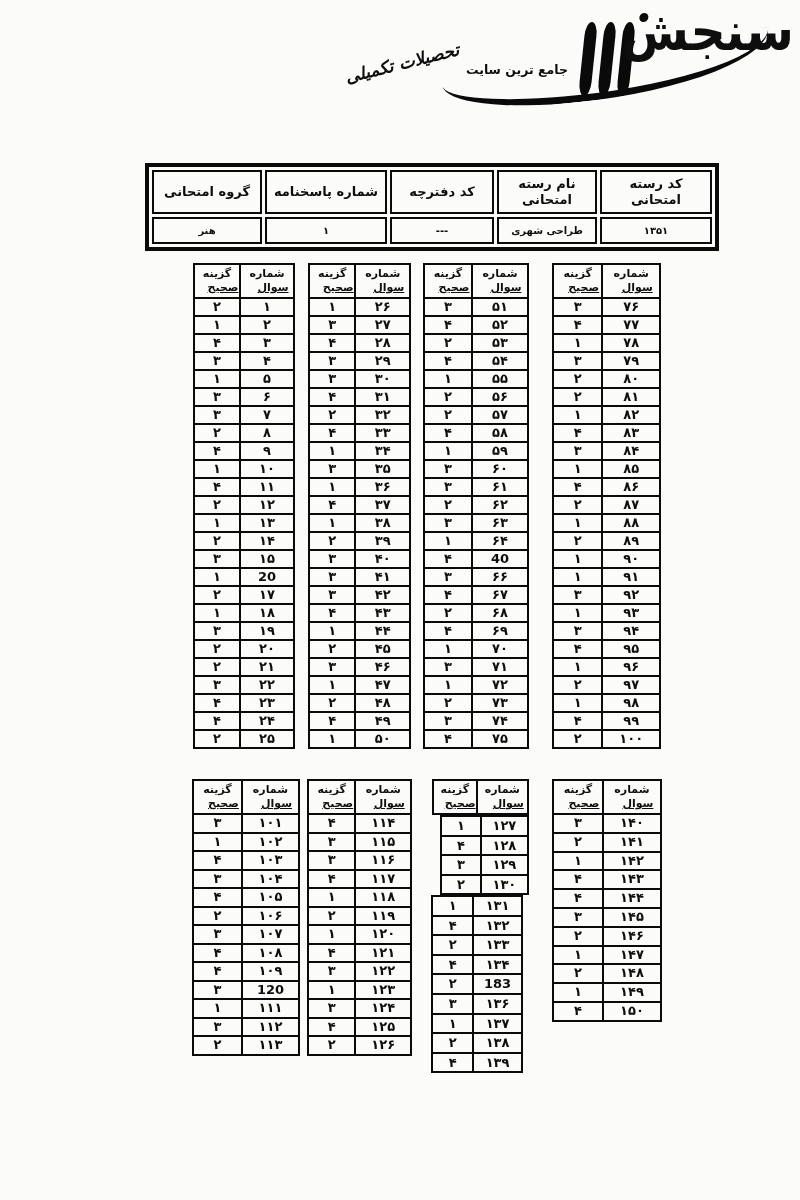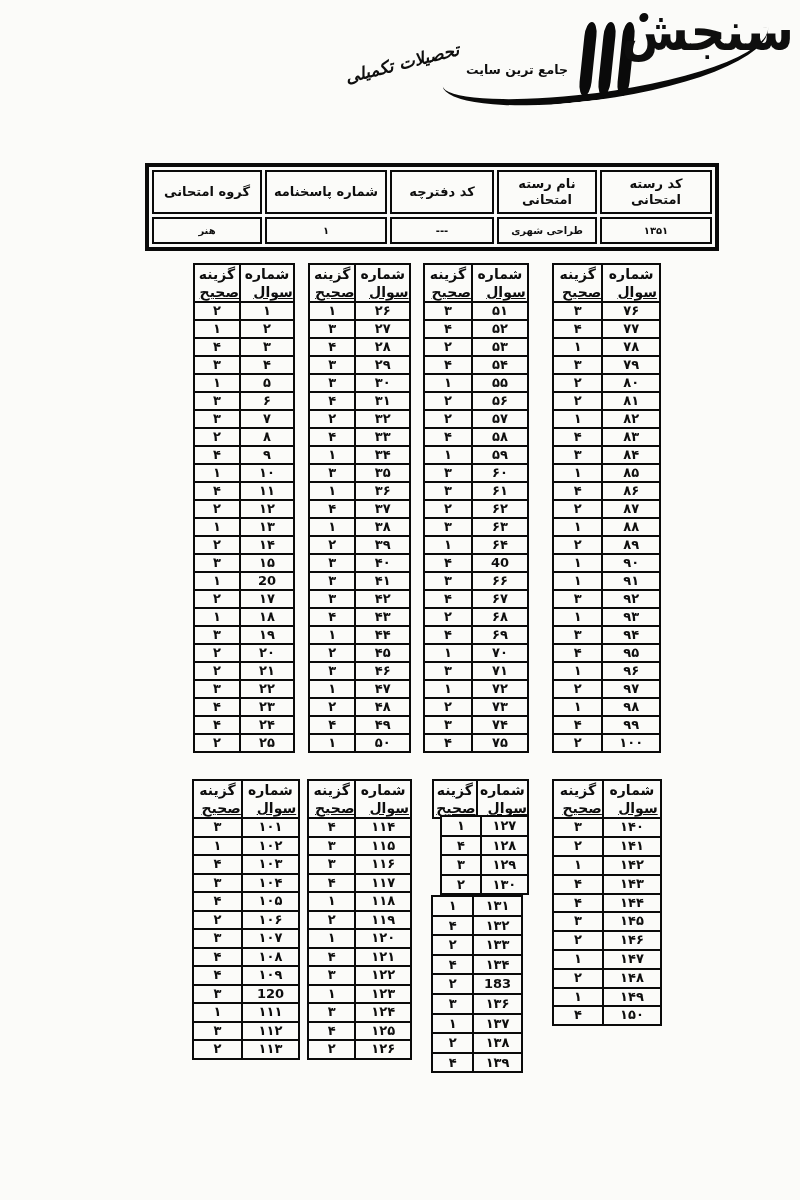--- a/index.html
+++ b/index.html
@@ -29,21 +29,21 @@
               background:#fbfbf9;}
   .info-table th,.info-table td{border:2px solid #0a0a0a;text-align:center;
               vertical-align:middle;font-weight:bold;padding:1px 4px;}
   .info-table th{font-size:13px;height:38px;line-height:1.25;}
   .info-table td{font-size:10px;height:21px;}
 
   
   .ans{position:absolute;border-collapse:collapse;border:2.5px solid #0a0a0a;
        table-layout:fixed;direction:rtl;background:#fbfbf9;}
   .ans th,.ans td{border:2px solid #0a0a0a;text-align:center;font-weight:bold;padding:0;}
-  .ans th{font-size:14px;line-height:1.3;height:32px;vertical-align:middle;}
+  .ans th{font-size:11px;line-height:1.3;height:32px;vertical-align:middle;}
   .ans th span{display:block;}
   .ans th .l2{text-decoration:underline;margin-left:12px;}
   .ans td{font-size:13px;height:16px;line-height:16px;vertical-align:middle;}
   .ans .q{width:52%;}
   .ans.b1 td{height:16.5px;line-height:16.5px;}
   .ans.b2 td{height:17.6px;line-height:17.6px;}
   .ans.b3 td{height:16.8px;line-height:16.8px;}
 </style>
 </head>
 <body>

